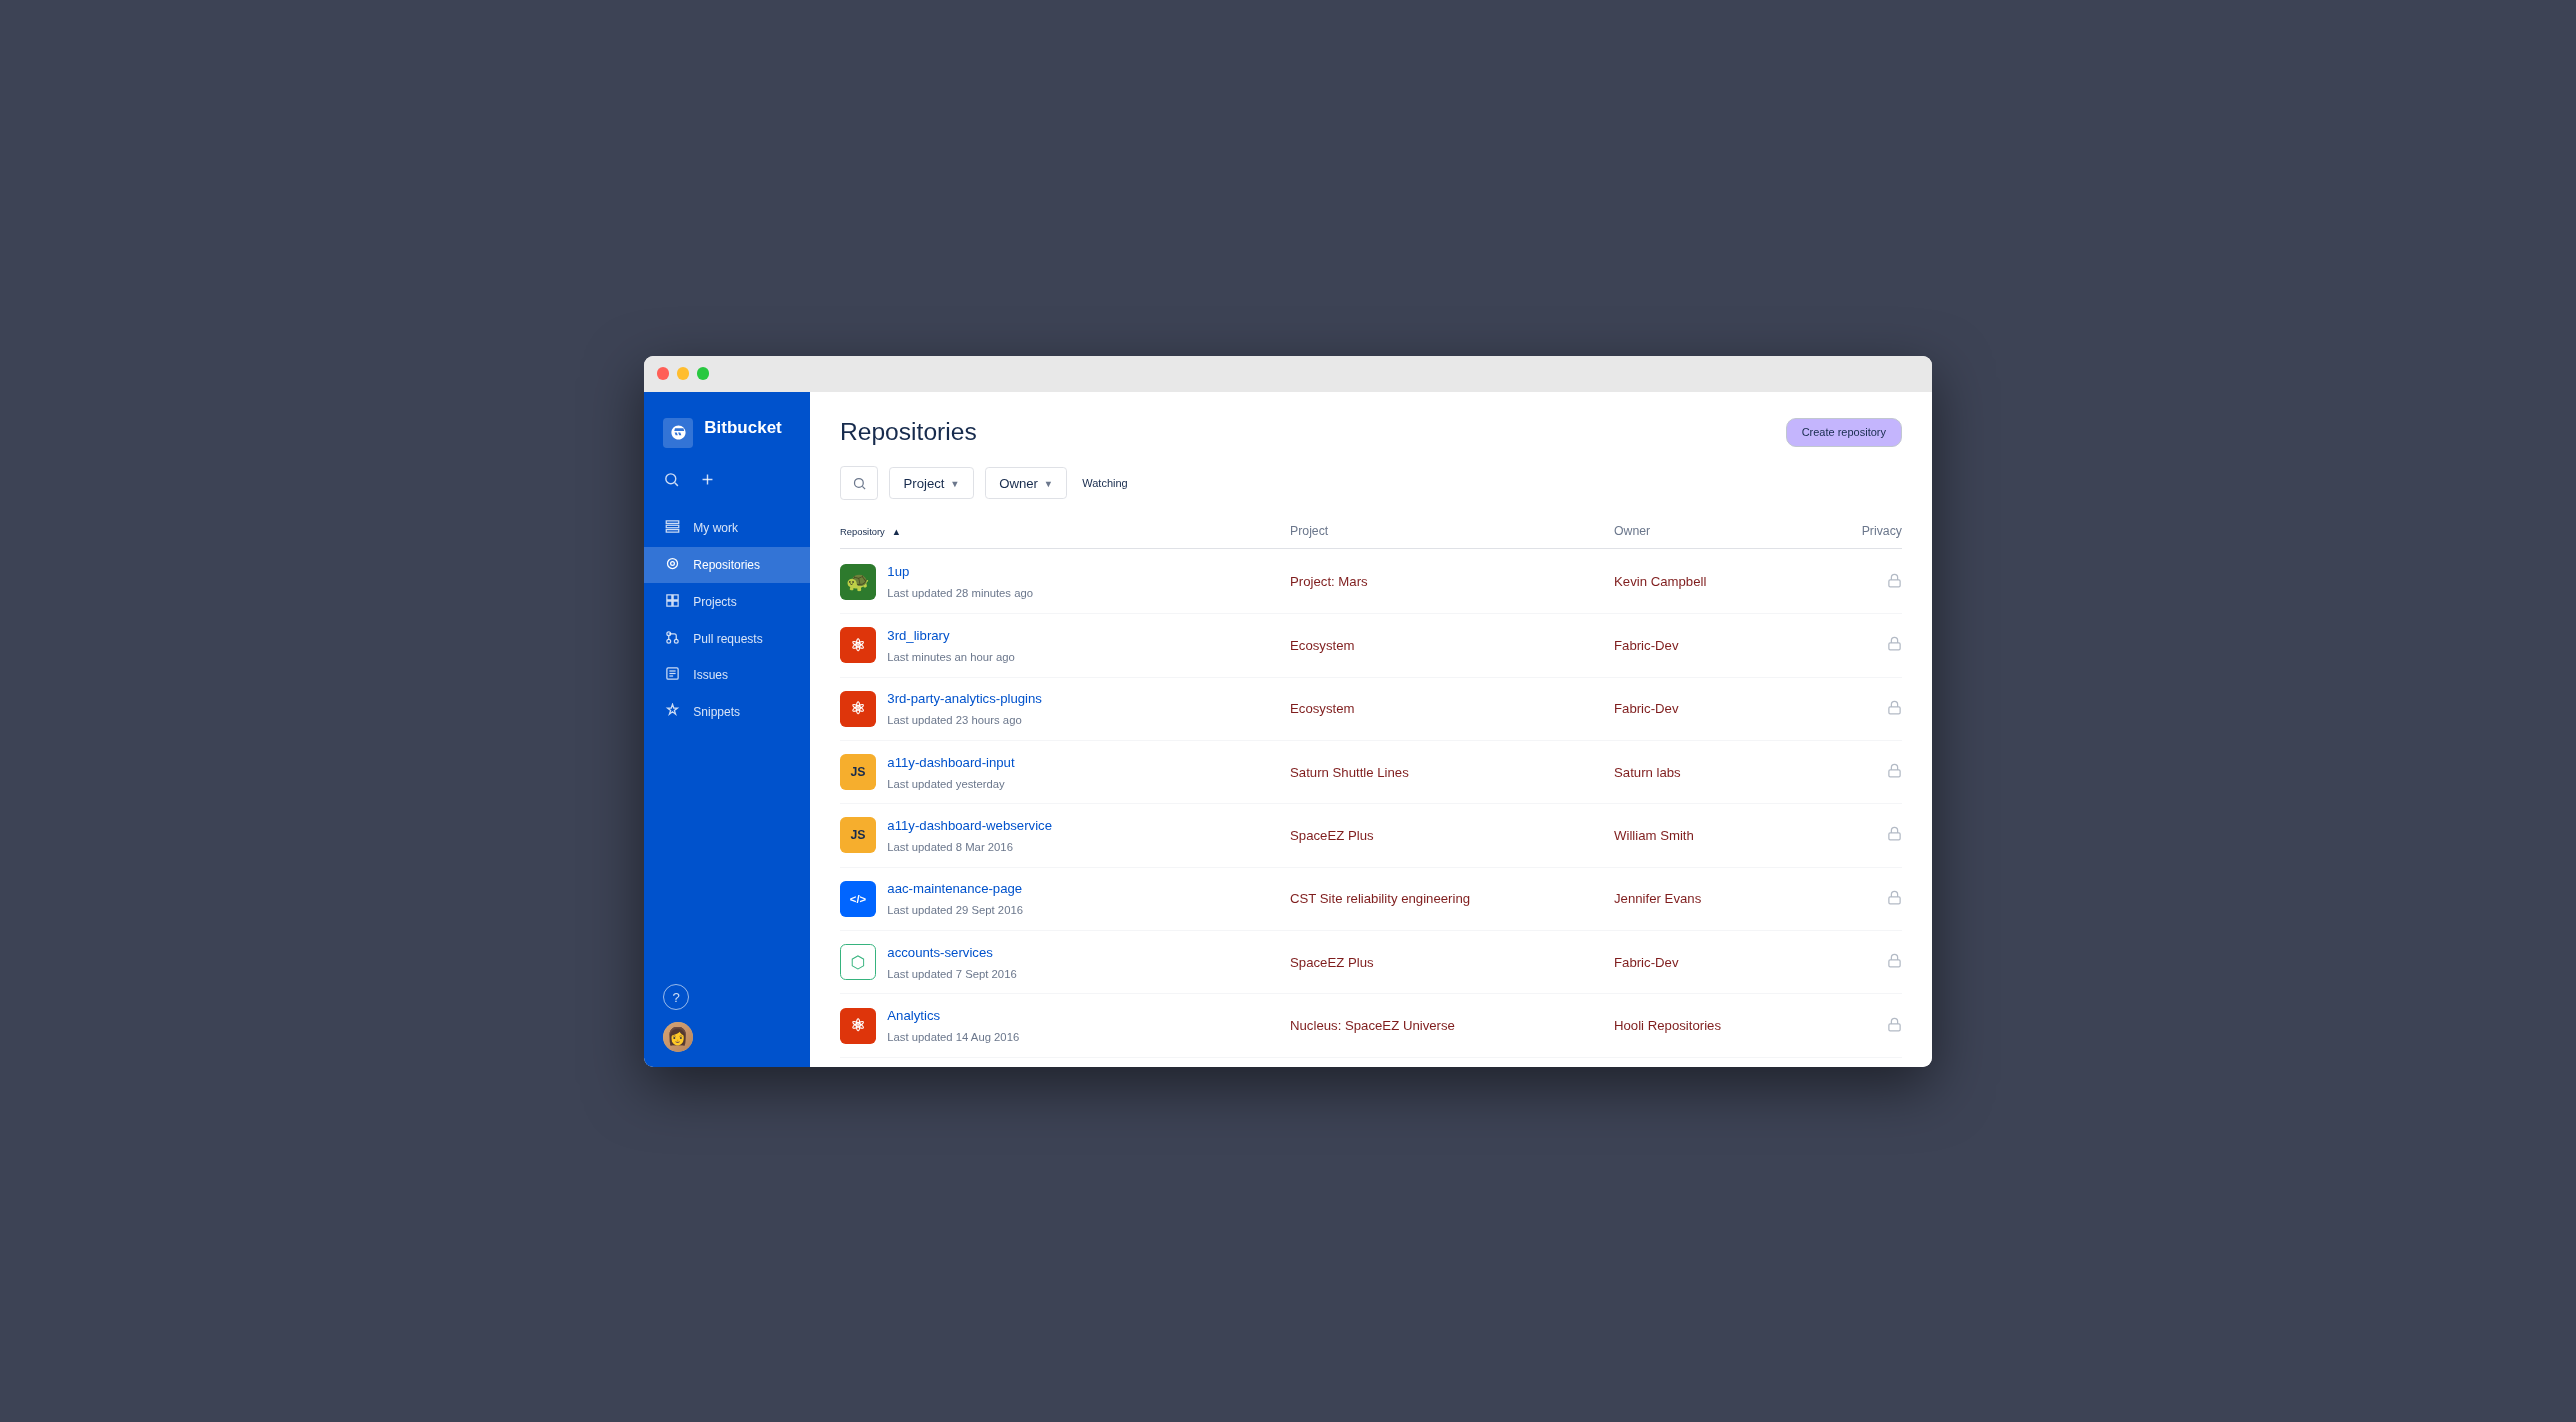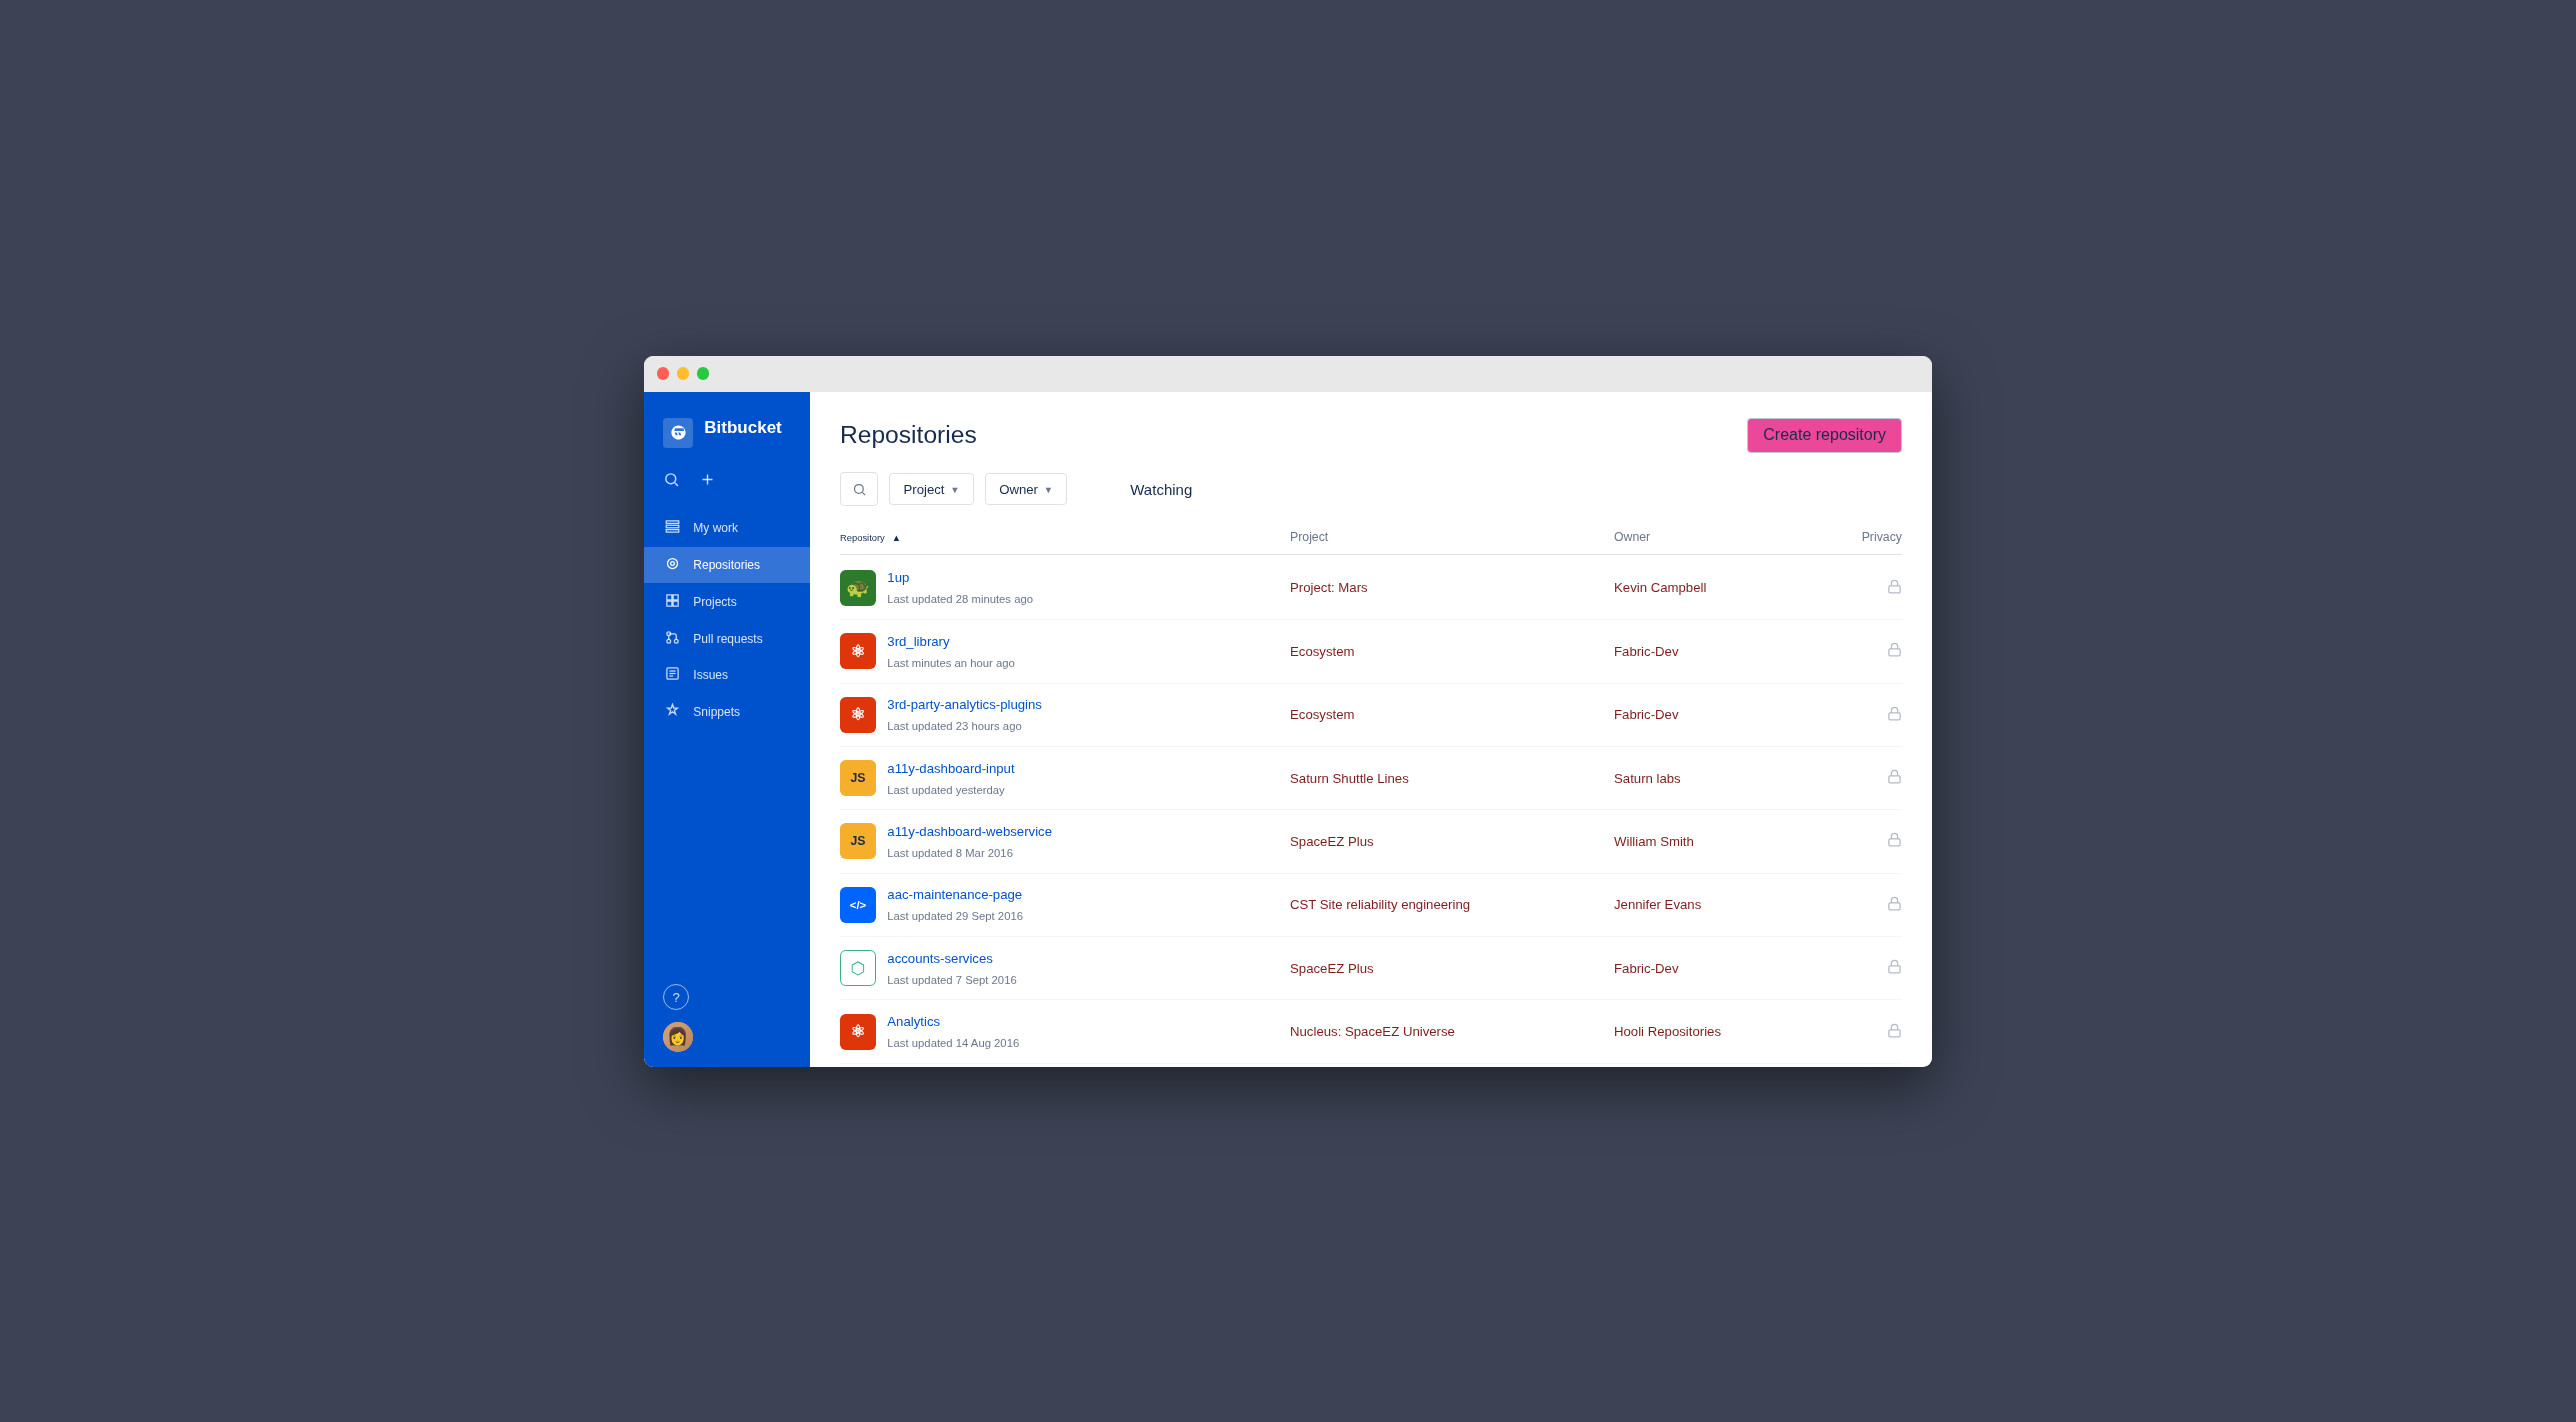--- a/index.html
+++ b/index.html
@@ -154,25 +154,25 @@
       justify-content: space-between;
       padding: 26.4px 30px 19px 30px;
       flex-shrink: 0;
     }
     .page-title {
       font-size: 24.6px;
       font-weight: 400;
       color: #172b4d;
     }
     .create-repo-btn {
-      background: #ec4899;
+      background: #c4b5fd;
       border: 0.9px solid #c1c7d0;
-      border-radius: 4px;
+      border-radius: 10px;
       padding: 7.6px 15px;
-      font-size: 16px;
+      font-size: 11px;
       color: #172b4d;
       cursor: pointer;
       font-weight: 400;
     }
     .filter-bar {
       display: flex;
       align-items: center;
       gap: 11.3px;
       padding: 0 30px 15px 30px;
       flex-shrink: 0;
@@ -193,25 +193,24 @@
       padding: 7.6px 13.2px;
       border: 0.9px solid #dfe1e6;
       border-radius: 3.8px;
       font-size: 13.2px;
       color: #172b4d;
       cursor: pointer;
       background: white;
     }
     .filter-chevron { font-size: 9.4px; color: #6b778c; }
     .watching-label {
-      font-size: 15px;
+      font-size: 11px;
       color: #172b4d;
       padding: 7.6px 3.8px;
       cursor: pointer;
-      margin-left: 48px;
     }
     
     .repo-table {
       flex: 1;
       overflow-y: auto;
       padding: 0 30px;
     }
     .table-header {
       display: grid;
       grid-template-columns: 2.5fr 1.8fr 1.2fr 0.4fr;

